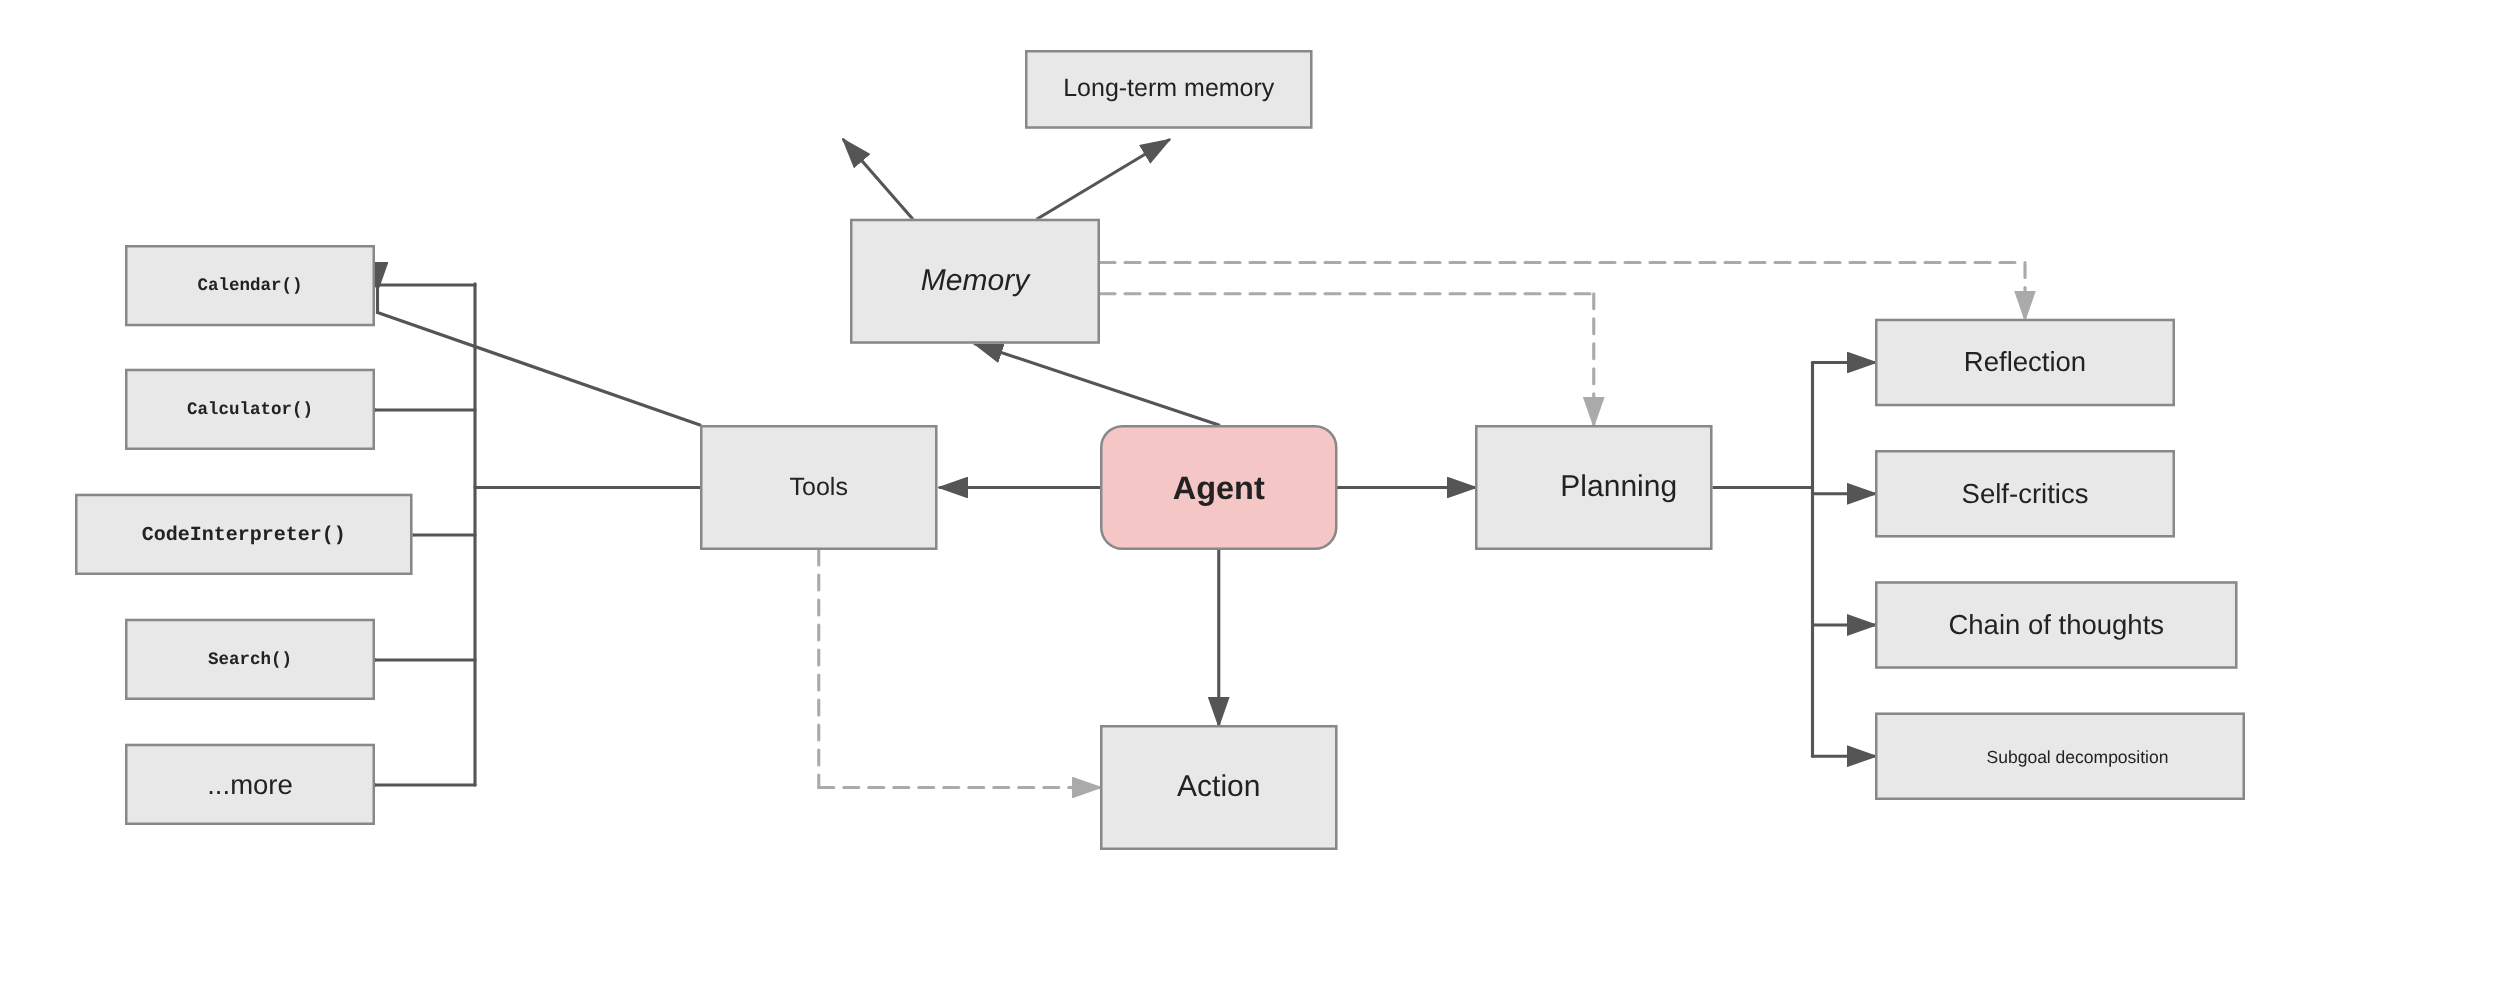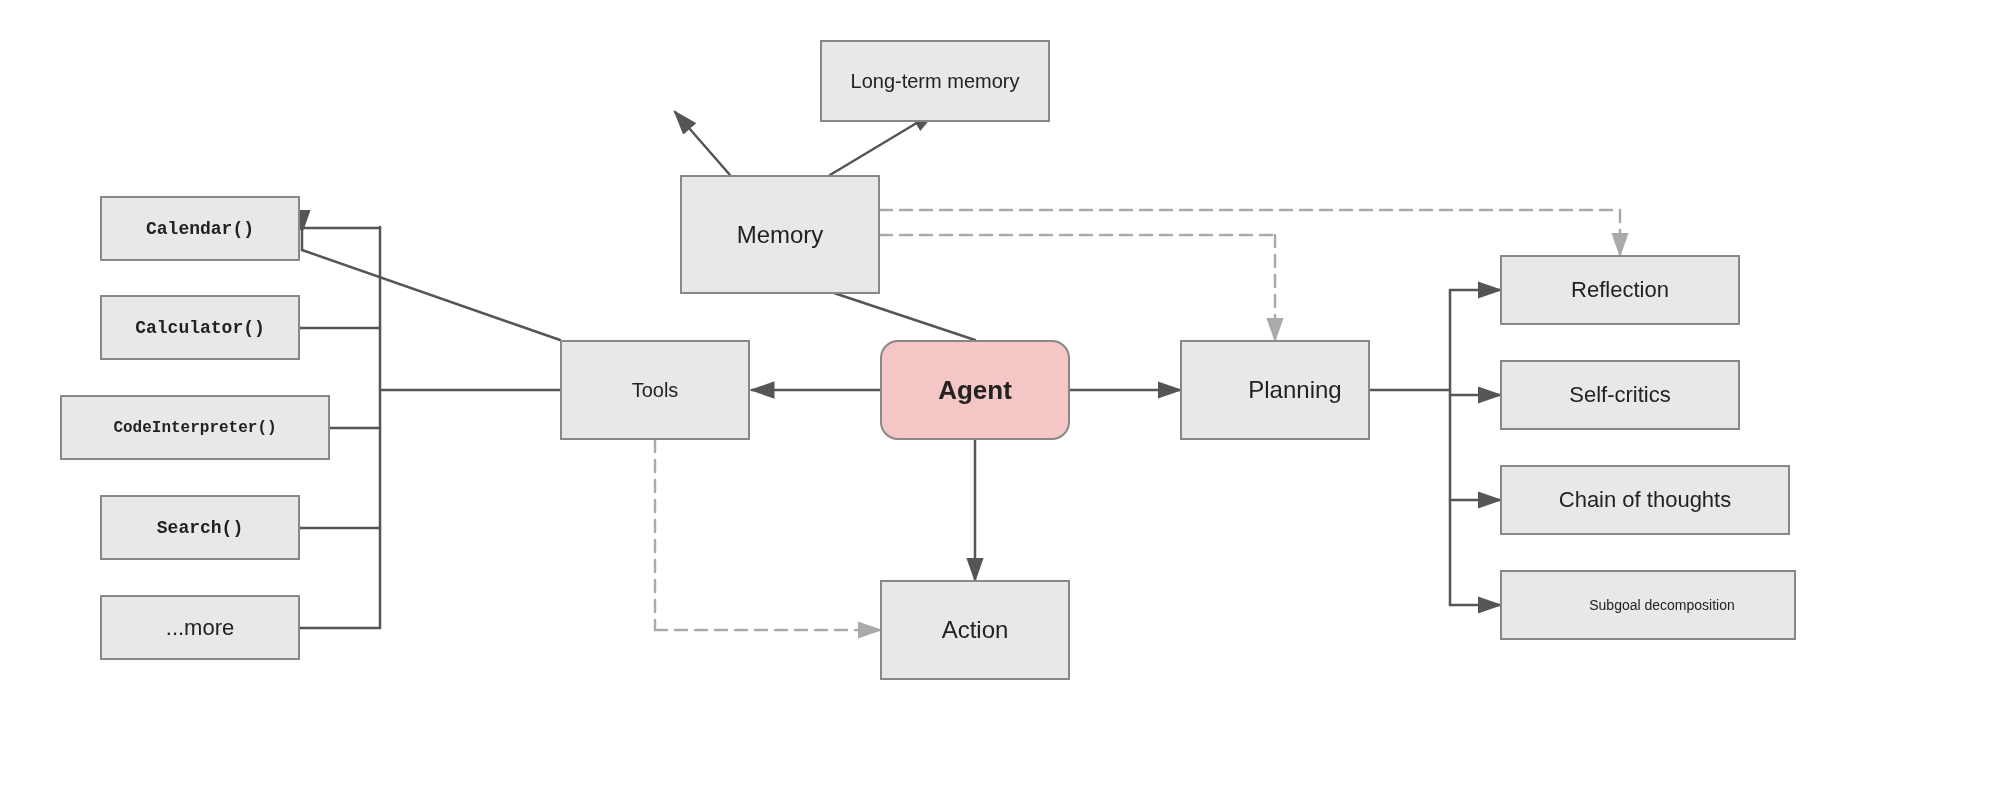--- a/index.html
+++ b/index.html
@@ -29,21 +29,21 @@
     }
     .node-agent {
       background: #f5c6c6;
       font-weight: bold;
       font-size: 26px;
       border-radius: 18px;
     }
     .node-code {
       font-family: 'Courier New', monospace;
       font-weight: bold;
-      font-size: 18px;
+      font-size: 14px;
     }
     svg.arrows {
       position: absolute;
       top: 0;
       left: 0;
       width: 1999px;
       height: 793px;
       pointer-events: none;
     }
     line, path, polyline {
@@ -114,23 +114,23 @@
     <line x1="1275" y1="235" x2="1275" y2="340" stroke="#aaa" stroke-width="2.5" stroke-dasharray="12,8" marker-end="url(#arrowhead-dashed)"></line>
 
     <line x1="880" y1="210" x2="1620" y2="210" stroke="#aaa" stroke-width="2.5" stroke-dasharray="12,8"></line>
     <line x1="1620" y1="210" x2="1620" y2="255" stroke="#aaa" stroke-width="2.5" stroke-dasharray="12,8" marker-end="url(#arrowhead-dashed)"></line>
 
     <line x1="655" y1="440" x2="655" y2="630" stroke="#aaa" stroke-width="2.5" stroke-dasharray="12,8"></line>
     <line x1="655" y1="630" x2="880" y2="630" stroke="#aaa" stroke-width="2.5" stroke-dasharray="12,8" marker-end="url(#arrowhead-dashed)"></line>
   </svg>
 
 
-  <div class="node" style="left:820px; top:40px; width:230px; height:82px; font-size:20px;">Long-term memory</div>
+  <div class="node" style="left:820px; top:40px; width:230px; height:63px; font-size:20px;">Long-term memory</div>
 
-  <div class="node" style="left:680px; top:175px; width:200px; height:119px; font-size:24px;">Memory</div>
+  <div class="node" style="left:680px; top:175px; width:200px; height:100px; font-size:24px;font-style:italic;">Memory</div>
 
   <div class="node node-agent" style="left:880px; top:340px; width:190px; height:100px;">Agent</div>
 
   <div class="node" style="left:560px; top:340px; width:190px; height:100px; font-size:20px;">Tools</div>
 
   <div class="node" style="left:1180px; top:340px; width:190px; height:100px; font-size:24px;padding-left:40px;">Planning</div>
 
   <div class="node" style="left:880px; top:580px; width:190px; height:100px; font-size:24px;">Action</div>
 
   <div class="node node-code" style="left:100px; top:196px; width:200px; height:65px;">Calendar()</div>

